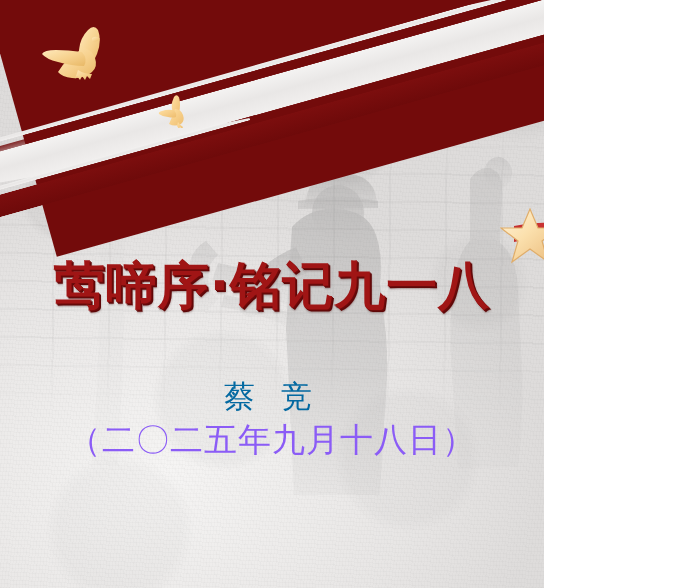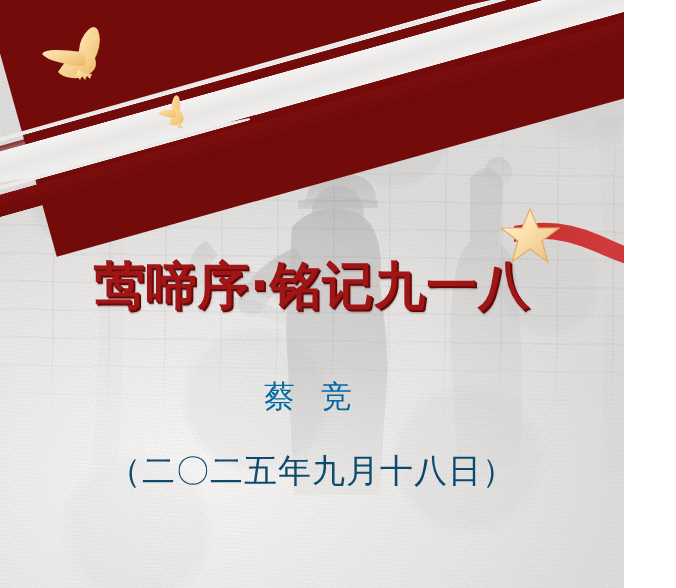--- a/index.html
+++ b/index.html
@@ -6,21 +6,21 @@
   * { margin:0; padding:0; box-sizing:border-box; }
 
   html, body {
     width:676px; height:588px;
     overflow:hidden;
     font-family:"Liberation Sans", sans-serif;
   }
 
   #poster {
     position:relative;
-    width:624px; height:588px;
+    width:544px; height:588px;
     overflow:hidden;
     background:#eceaea;
   }
 
   
   .bg-base {
     position:absolute; inset:0;
     background:
       radial-gradient(ellipse 70% 50% at 30% 80%, #f6f5f4 0%, #e7e5e4 70%, #dedcdb 100%),
       linear-gradient(180deg, #e4e2e1 0%, #eeecec 28%, #f4f3f2 60%, #efeeed 100%);
@@ -172,25 +172,24 @@
   .author {
     margin-top:62px;
     font-family:"DejaVu Sans", sans-serif;
     font-size:31px;
     font-weight:normal;
     color:#0369a1;
     letter-spacing:8px;
     white-space:nowrap;
   }
   .date {
-    margin-top:31px;
     font-family:"DejaVu Sans", sans-serif;
     font-size:33px;
     font-weight:normal;
-    color:#0c4a6e;
+    color:#8b5cf6;
     letter-spacing:1px;
     white-space:nowrap;
   }
 </style>
 </head>
 <body>
 
 <div id="poster">
 
   <div class="bg-base"></div>

